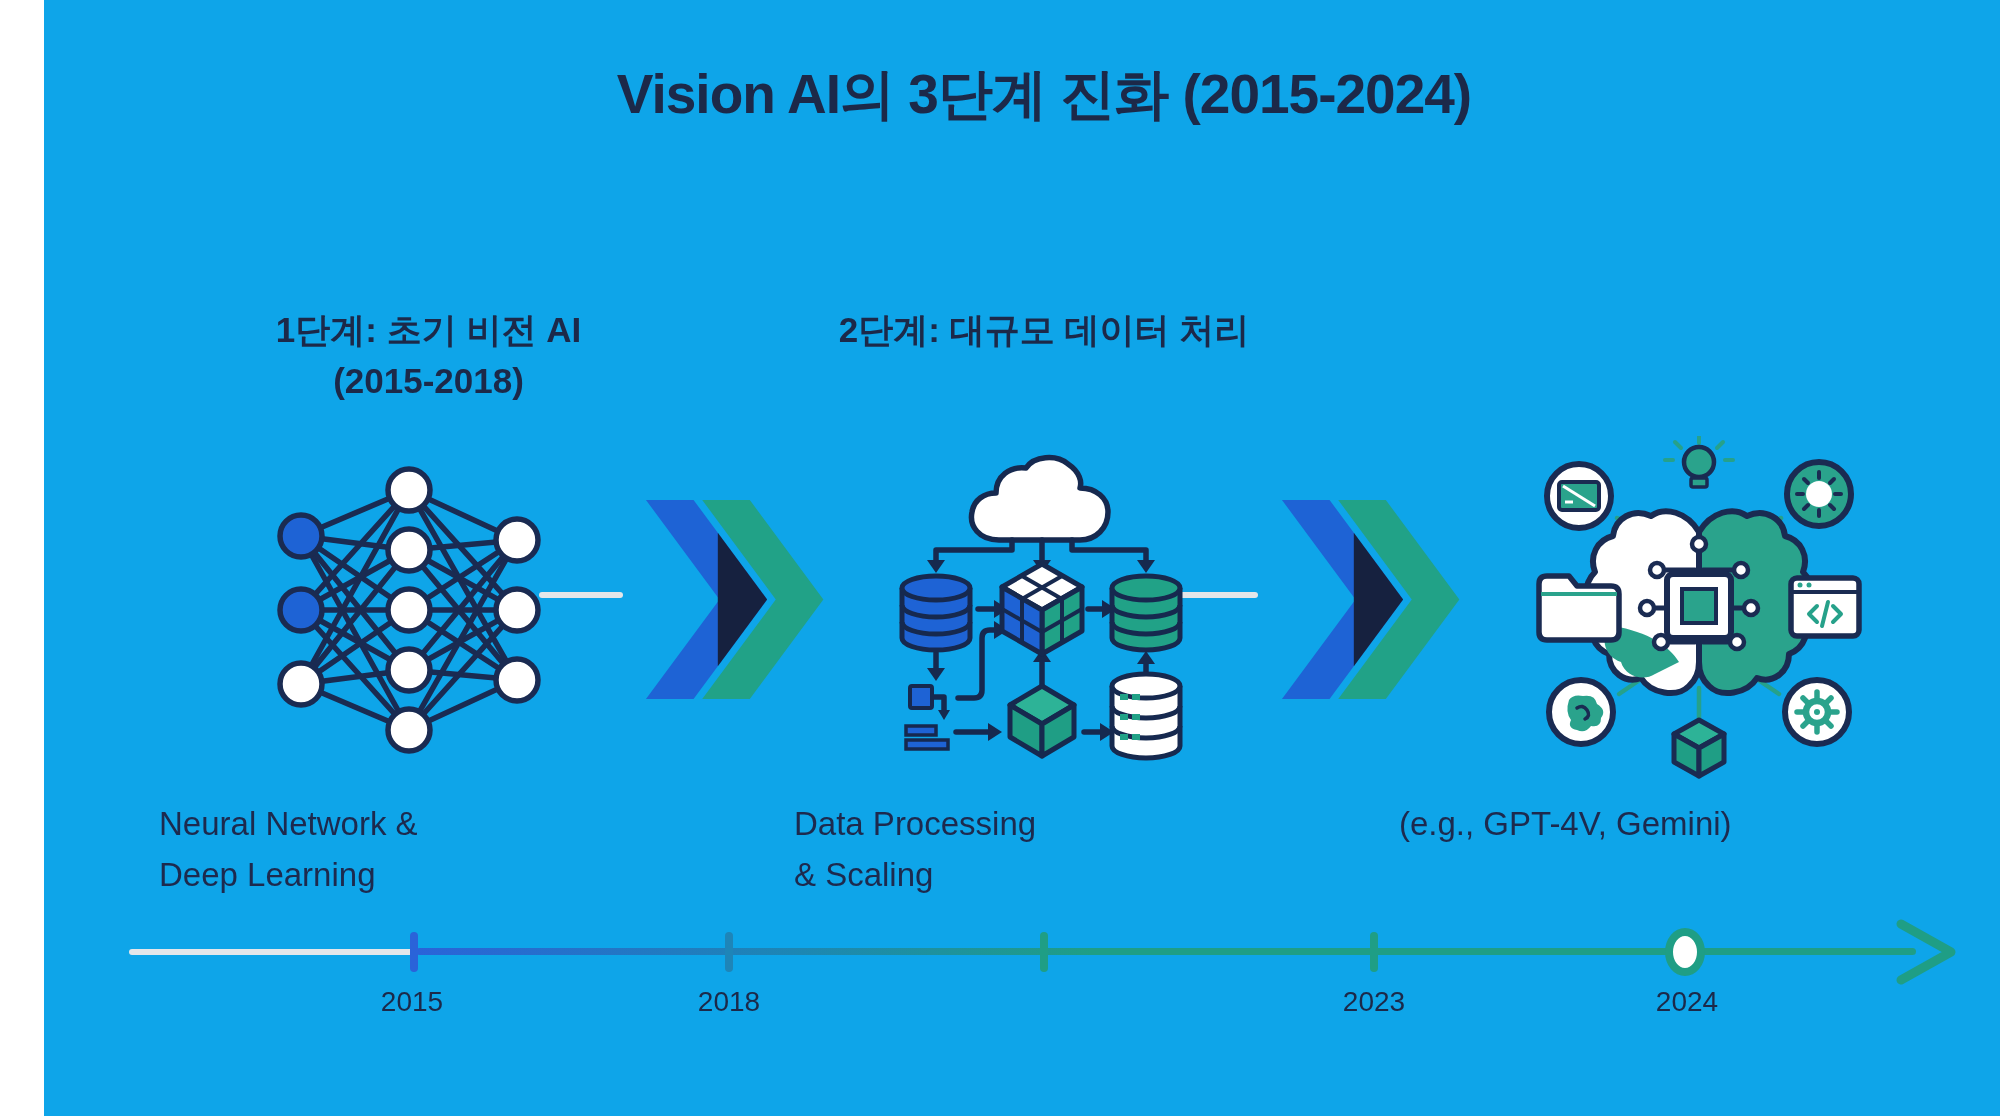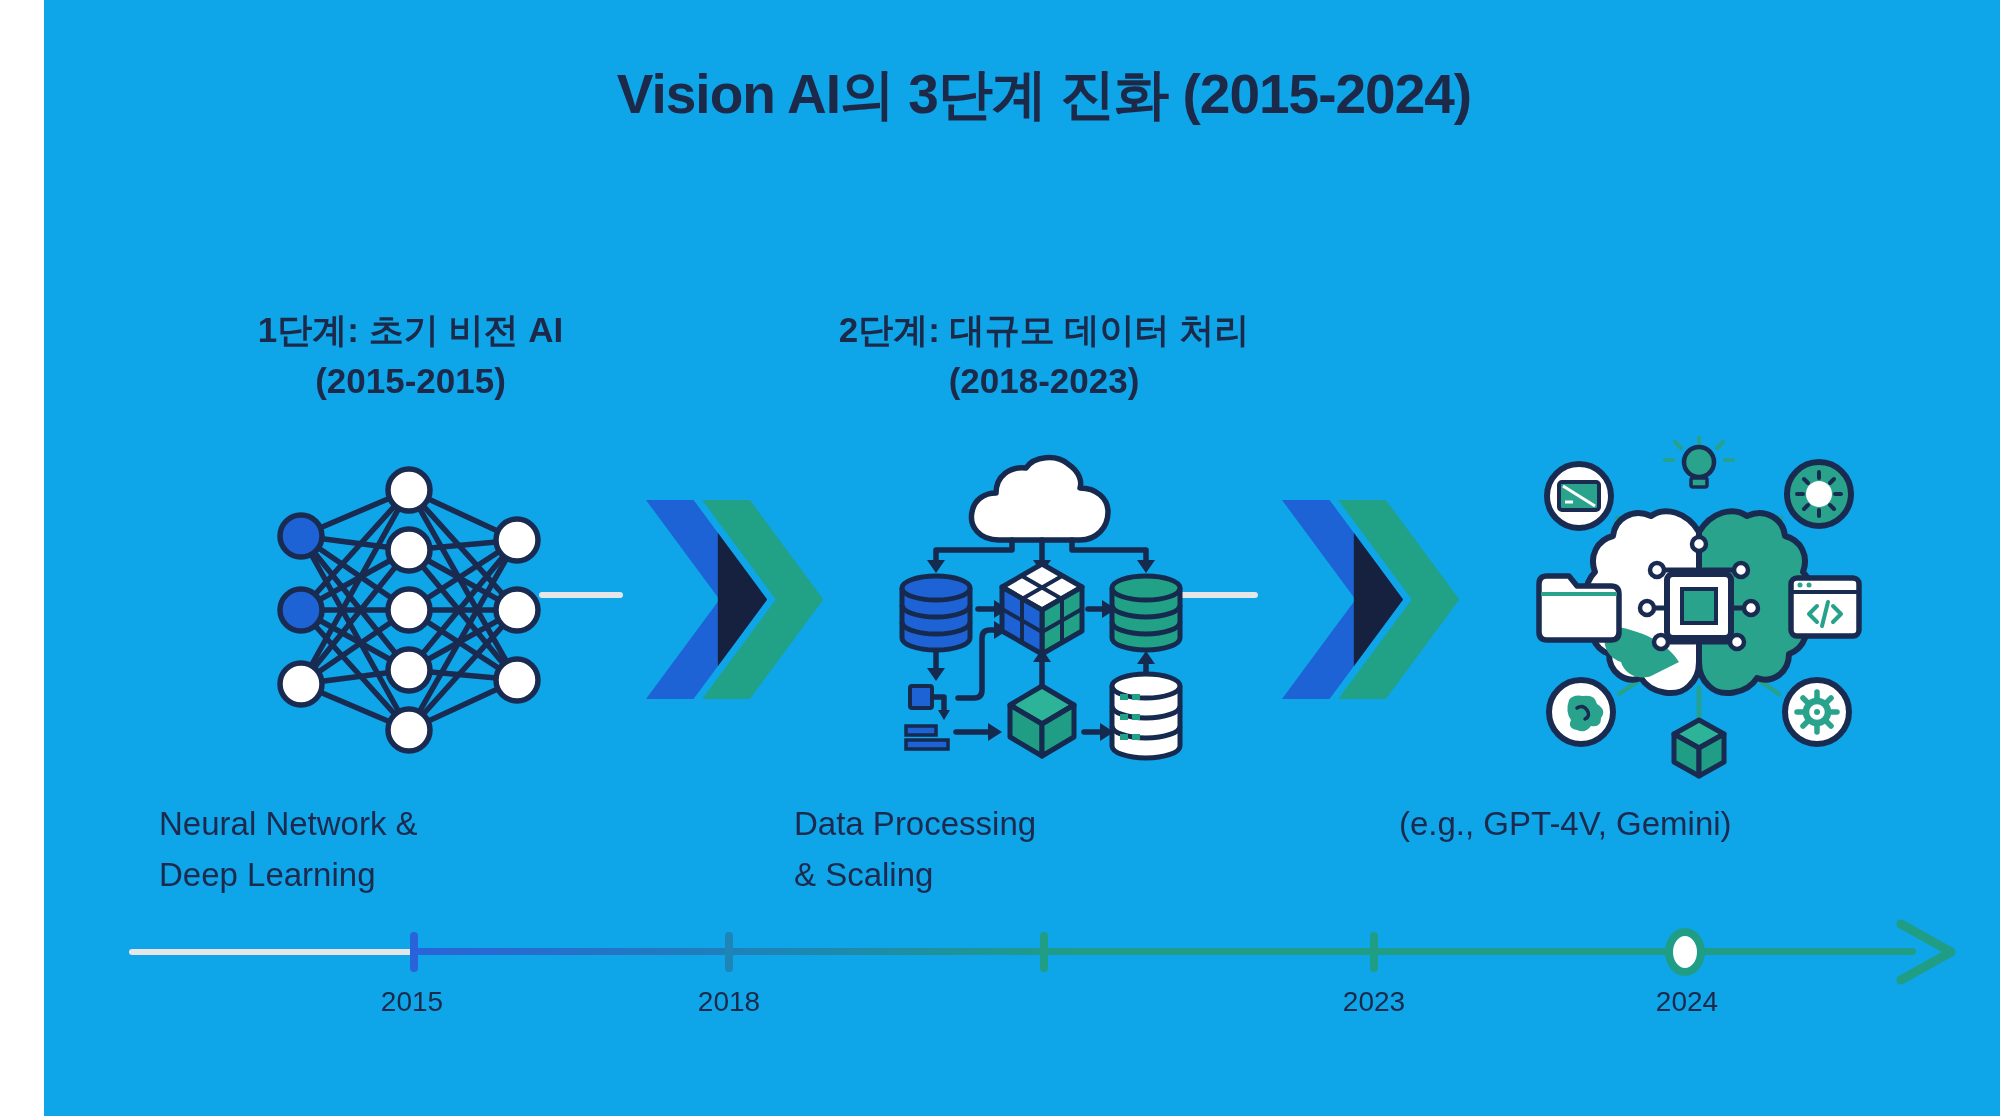--- a/index.html
+++ b/index.html
@@ -11,21 +11,21 @@
   }
   .title{
     position:absolute;top:58px;left:0;width:100%;text-align:center;
     font-size:55px;font-weight:800;letter-spacing:-1px;color:#1c2949;
   }
   .stage-heading{
     position:absolute;top:305px;text-align:center;
     font-size:35px;font-weight:700;line-height:1.45;color:#1c2949;
   }
   .stage-heading .period{white-space:pre;}
-  #heading-1{left:114px;width:505px;}
+  #heading-1{left:132px;width:505px;}
   #heading-2{left:740px;width:520px;}
   #heading-3{left:1340px;width:630px;}
   .caption{
     position:absolute;top:798px;text-align:left;
     font-size:33px;font-weight:500;line-height:1.55;color:#1d2a4e;
   }
   #caption-1{left:115px;width:505px;}
   #caption-2{left:750px;width:500px;}
   #caption-3{left:1355px;width:610px;}
   .icon-abs{position:absolute;}
@@ -58,25 +58,24 @@
 </style>
 </head>
 <body>
 
 <div class="canvas">
 
   <div class="title">Vision AI의 3단계 진화 (2015-2024)</div>
 
   <div class="stage-heading" id="heading-1">
     <div>1단계: 초기 비전 AI</div>
-    <div class="period">(2015-2015)</div>
+    <div class="period">(2015-2018)</div>
   </div>
   <div class="stage-heading" id="heading-2">
     <div>2단계: 대규모 데이터 처리</div>
-    <div class="period">(2018-2023)</div>
   </div>
 
   <div class="gray-connector" id="gray-seg-1"></div>
   <div class="gray-connector" id="gray-seg-2"></div>
 
   <svg class="icon-abs" style="left:215px;top:448px;" width="300" height="320" viewBox="0 0 300 320">
     <g stroke="#1a2b52" stroke-width="5.5" stroke-linecap="round">
       <line x1="42" y1="88" x2="150" y2="42"></line>
         <line x1="42" y1="88" x2="150" y2="102"></line>
       <line x1="42" y1="88" x2="150" y2="162"></line>

